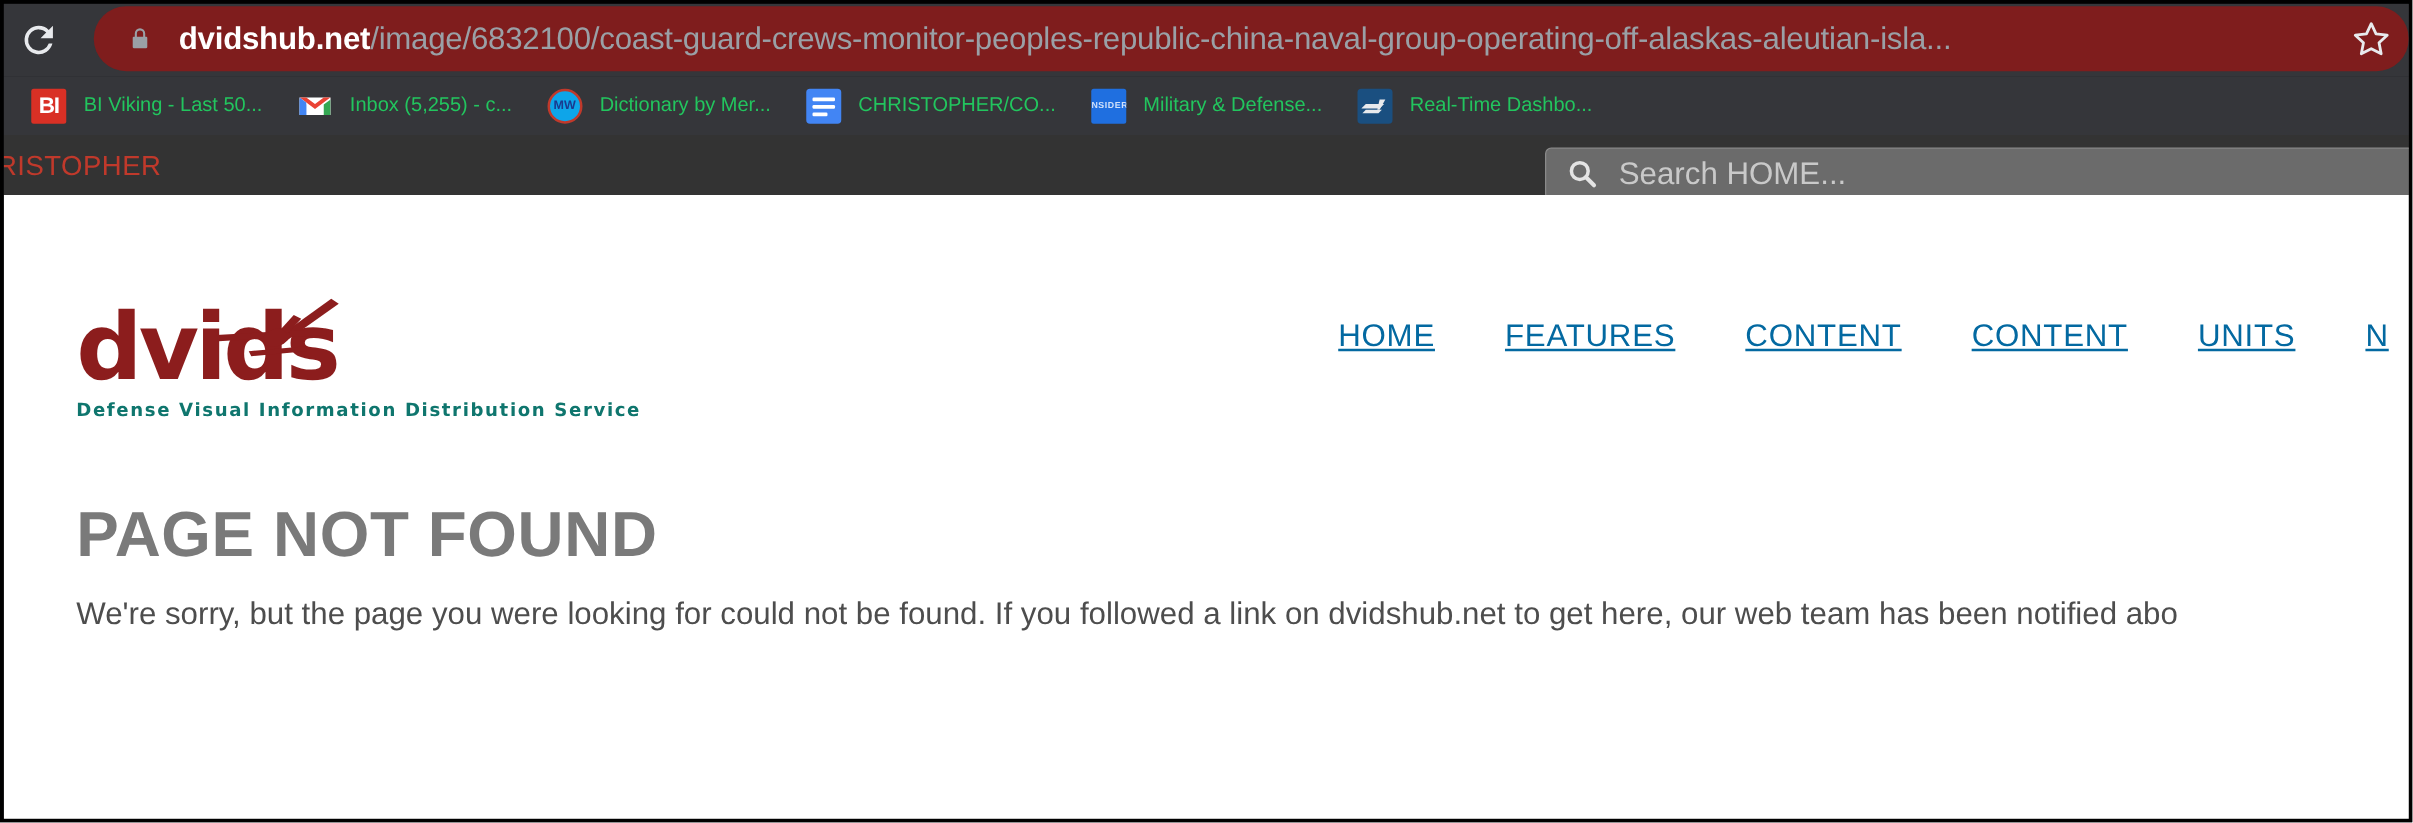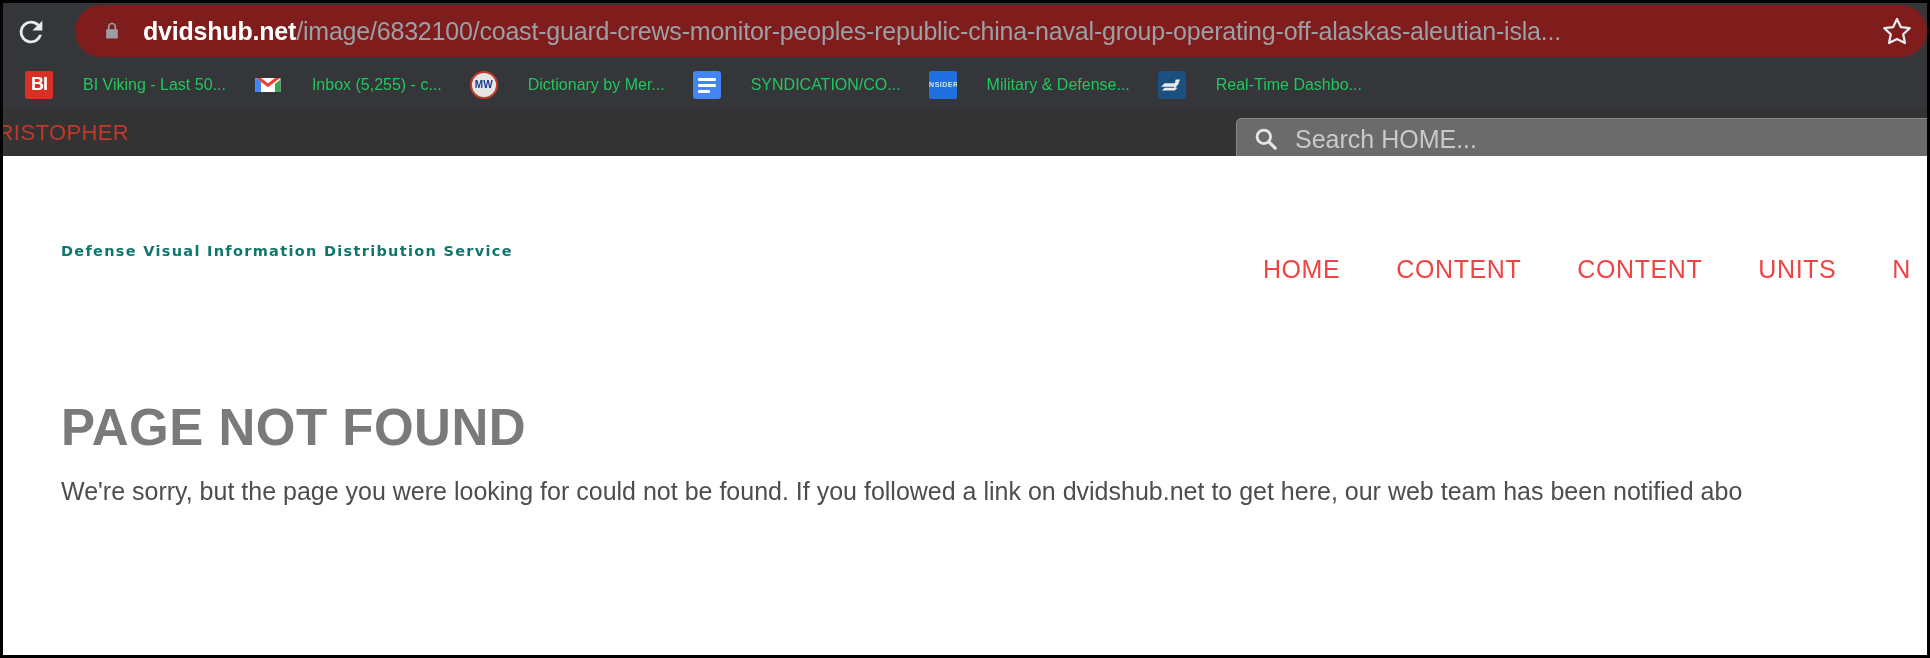--- a/index.html
+++ b/index.html
@@ -71,38 +71,37 @@
     display: flex; align-items: center;
     padding-left: 8px;
   }
   .bm {
     display: flex; align-items: center;
     height: 40px;
     padding: 0 14px;
     border-radius: 6px;
     cursor: pointer;
     flex: 0 0 auto;
-    gap: 16px;
   }
   .bm-ico {
     width: 28px; height: 28px;
     margin-right: 14px;
     flex: 0 0 auto;
     display: flex; align-items: center; justify-content: center;
     border-radius: 3px;
     font-size: 11px; font-weight: 700;
     overflow: hidden;
   }
   .bm-label {
     color: #22c55e;
     font-size: 16px;
     white-space: nowrap;
   }
   .ico-bi { background: #d93025; color: #fff; font-size: 18px; font-weight: 700; letter-spacing: -1px; border-radius: 2px;}
-  .ico-mw { background: #e5e5e5; color: #1a3a8f; border-radius: 50%; font-size: 10px; font-weight: 700; border: 2px solid #c0392b;}
+  .ico-mw { background: #0ea5e9; color: #1a3a8f; border-radius: 50%; font-size: 10px; font-weight: 700; border: 2px solid #c0392b;}
   .ico-syn { background: #4285f4; border-radius: 3px; position: relative; }
   .ico-syn i { position: absolute; background: #fff; left: 5px; height: 3px; border-radius: 1px; display: block; }
   .ico-ins { background: #1f6fe0; color: #cfe0fa; font-size: 7px; letter-spacing: .5px; font-weight: 700; border-radius: 2px;}
   .ico-rt { background: #1a4f80; border-radius: 3px; position: relative; }
 
   
   .site-topbar {
     position: absolute; left: 0; top: 105px;
     width: 1930px; height: 48px;
     background: #333333;
@@ -170,26 +169,27 @@
     color: #0f766e;
     letter-spacing: 1.3px;
     white-space: nowrap;
   }
   .main-nav {
     position: absolute;
     right: -6px; top: 99px;
     display: flex; align-items: center;
   }
   .nav-item {
-    color: #ef4444;
+    color: #0369a1;
     font-size: 25px;
     letter-spacing: 0.6px;
     padding: 0 28px;
     cursor: pointer;
     white-space: nowrap;
+    text-decoration: underline;
   }
   .nav-item.partial { overflow: hidden; }
 
   .error-block { position: absolute; left: 58px; top: 245px; right: 0; }
   .err-title {
     font-size: 51px;
     font-weight: 700;
     color: #7a7a7a;
     letter-spacing: 0.5px;
     line-height: 1.05;
@@ -259,21 +259,21 @@
       </span>
       <span class="bm-label">Dictionary by Mer...</span>
     </div>
 
     <div class="bm">
       <span class="bm-ico ico-syn">
         <i style="top:7px;width:18px;"></i>
           <i style="top:13px;width:18px;"></i>
           <i style="top:19px;width:12px;"></i>
       </span>
-      <span class="bm-label">SYNDICATION/CO...</span>
+      <span class="bm-label">CHRISTOPHER/CO...</span>
     </div>
 
     <div class="bm">
       <span class="bm-ico ico-ins">
         <span>INSIDER</span>
       </span>
       <span class="bm-label">Military &amp; Defense...</span>
     </div>
 
     <div class="bm">
@@ -300,25 +300,38 @@
       </span>
       <span class="search-ph">Search HOME...</span>
     </div>
   </div>
 
   <div class="page">
 
     <div class="site-header">
 
       <div class="logo-wrap">
+        <div class="logo-mark">
+          <span class="logo-word">dvids</span>
+          <svg class="plane" viewBox="0 0 120 52">
+            <g fill="#8c1d1d">
+              <path d="M100 2 L106 6 L58 40 L50 38 Z"></path>
+              <path d="M8 31 L96 26 L96 31 L10 36 Z"></path>
+              <path d="M34 44 L80 40 L80 44 L36 48 Z"></path>
+              <ellipse cx="56" cy="33" rx="11" ry="7" transform="rotate(-18 56 33)"></ellipse>
+              <path d="M60 26 L70 15 L76 18 L65 30 Z"></path>
+            </g>
+          </svg>
+        </div>
         <div class="logo-tag">Defense Visual Information Distribution Service</div>
       </div>
 
       <nav class="main-nav">
         <span class="nav-item">HOME</span>
+        <span class="nav-item">FEATURES</span>
         <span class="nav-item">CONTENT</span>
         <span class="nav-item">CONTENT</span>
         <span class="nav-item">UNITS</span>
         <span class="nav-item partial">N</span>
       </nav>
 
     </div>
 
     <div class="error-block">
       <h1 class="err-title">PAGE NOT FOUND</h1>

